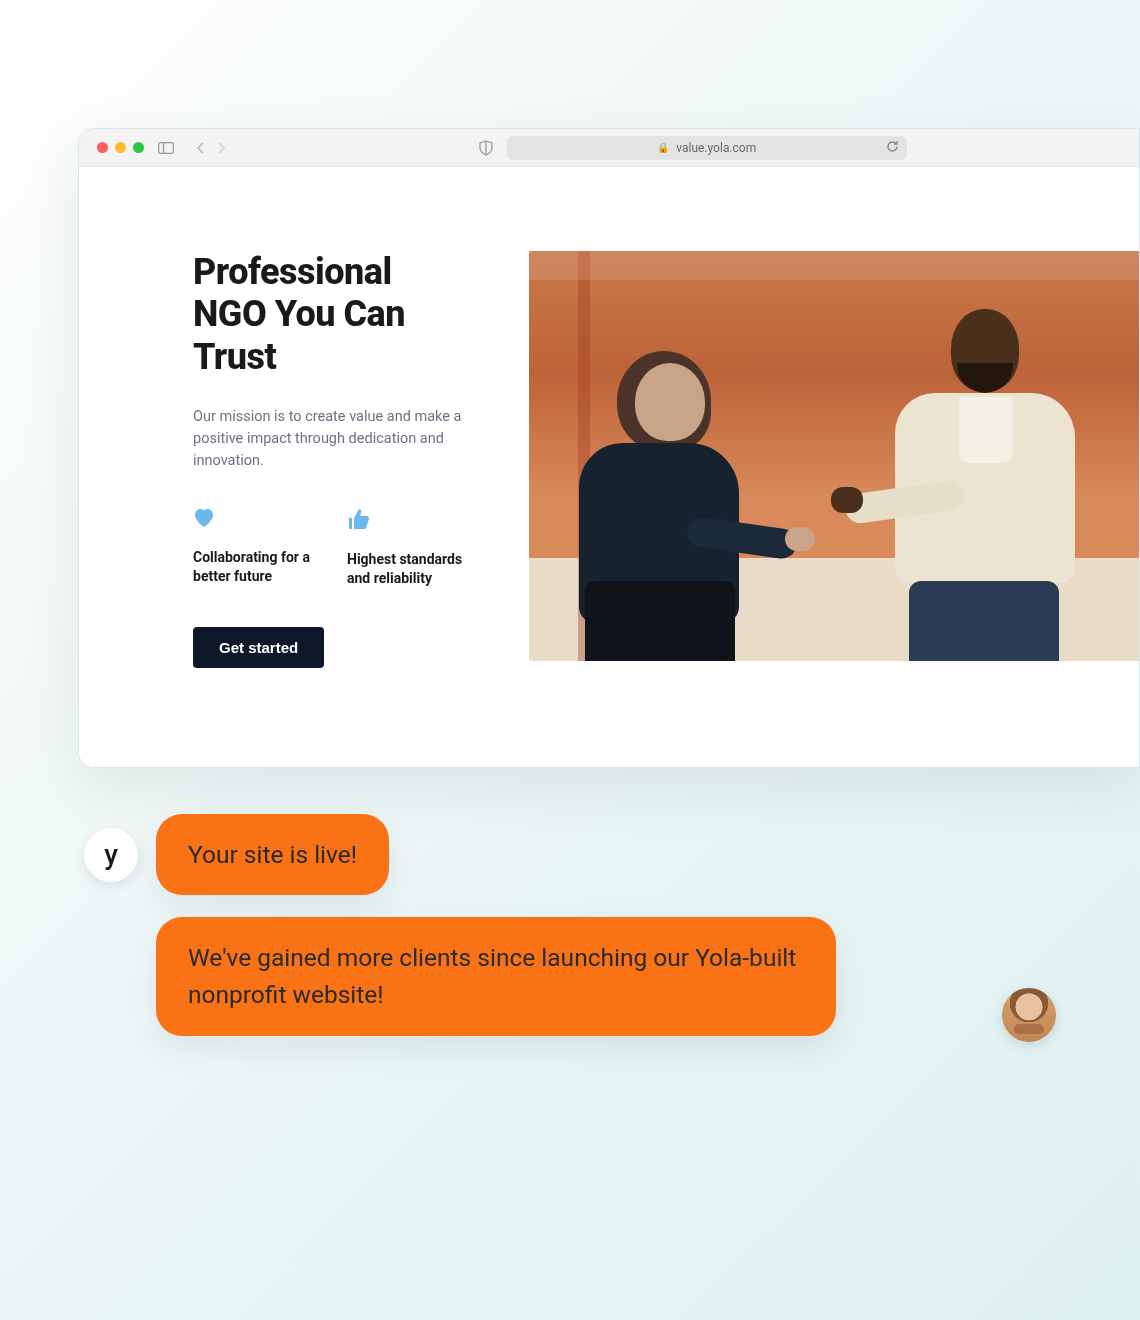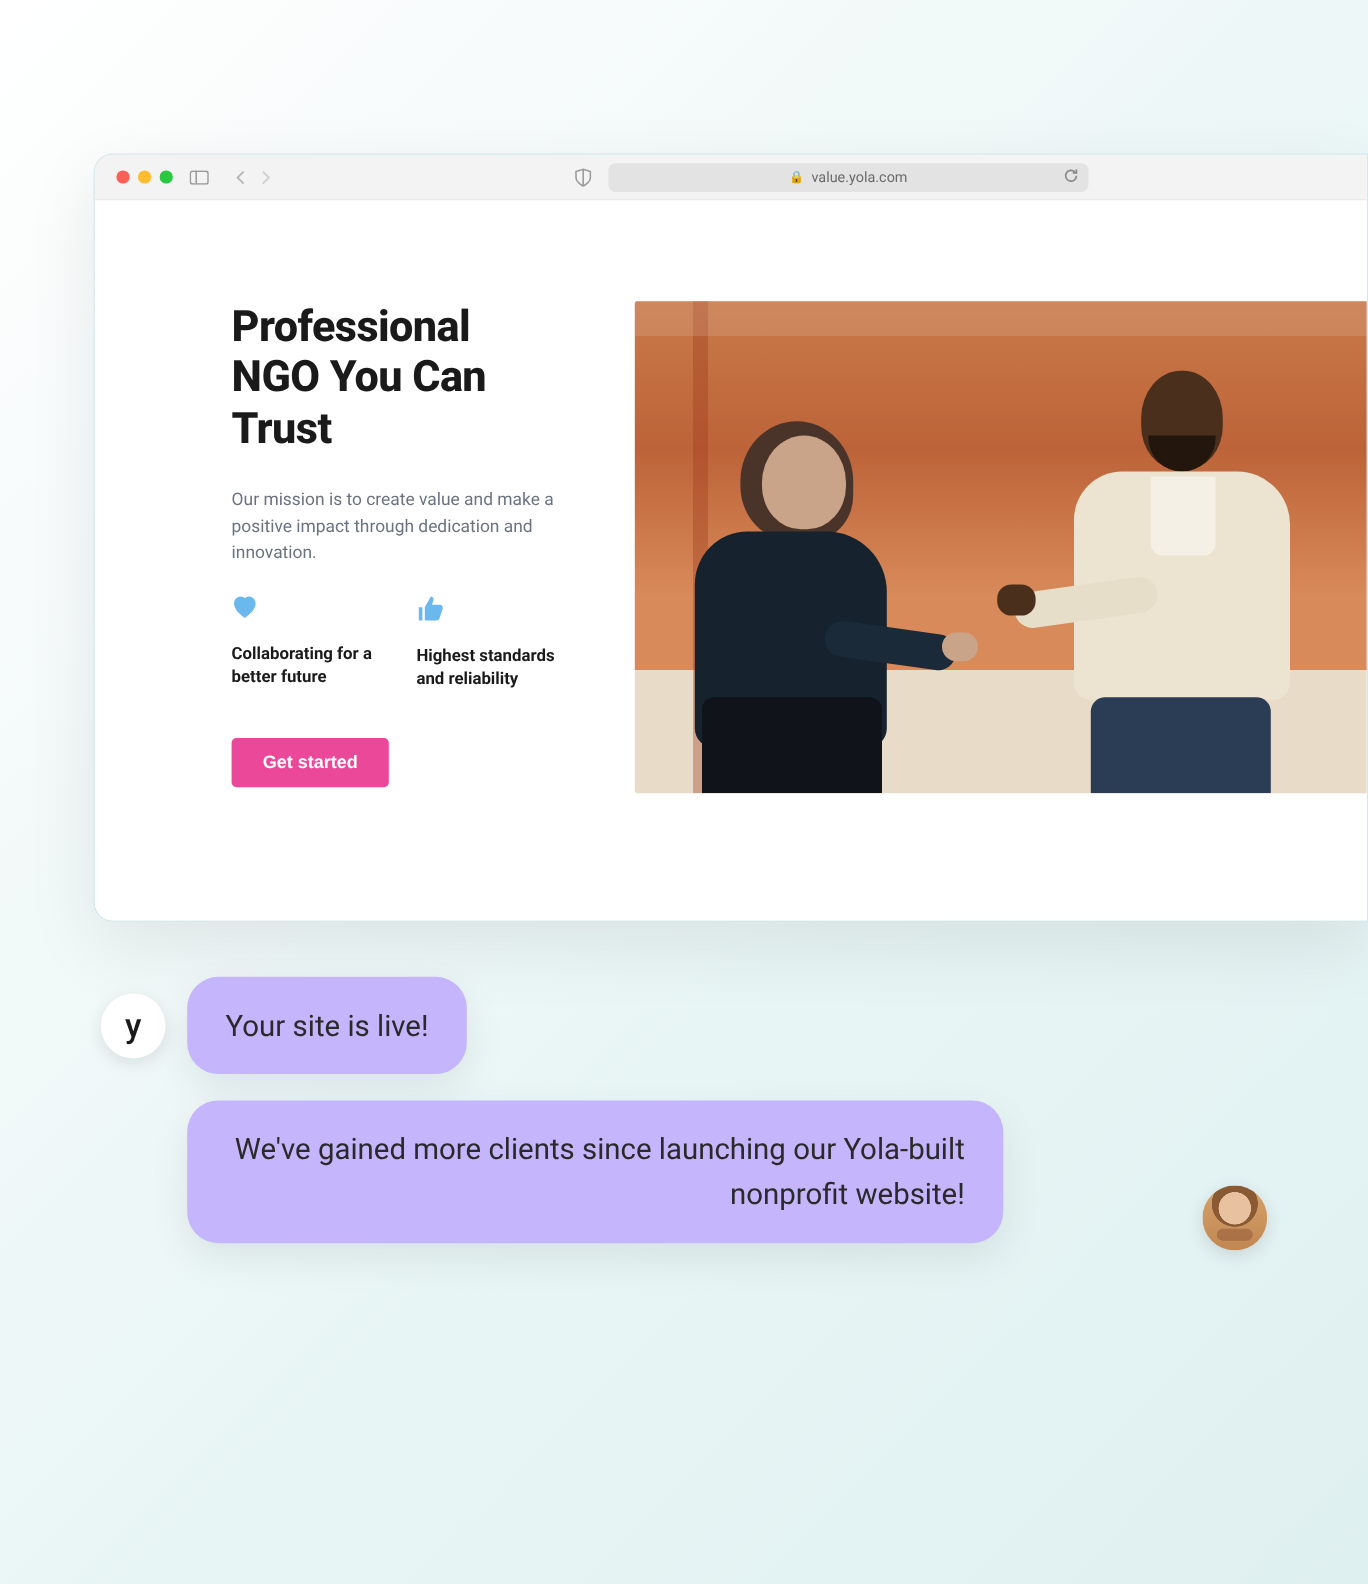--- a/index.html
+++ b/index.html
@@ -83,30 +83,30 @@
   letter-spacing: -0.5px;
   line-height: 1.18;
   color: #1a1a1a;
   margin-bottom: 28px;
 }
 
 .site-sub {
   font-size: 14.5px;
   color: #6b7280;
   line-height: 1.5;
-  margin-bottom: 24px;
+  margin-bottom: 36px;
 }
 
 .features { display: flex; gap: 34px; margin-bottom: 40px; }
 .feature { width: 120px; }
 .feature-icon { color: #5eb3f0; margin-bottom: 16px; }
 .feature-text { font-size: 14px; font-weight: 700; color: #1a1a1a; line-height: 1.35; }
 
 .cta-btn {
-  background: #ec4899;
+  background: #0f172a;
   color: #fff;
   border: none;
   padding: 12px 26px;
   border-radius: 4px;
   font-size: 15px;
   font-weight: 600;
   cursor: pointer;
 }
 
 .site-image {
@@ -153,28 +153,27 @@
 .avatar-y {
   width: 54px; height: 54px; background: #fff; border-radius: 50%;
   display: flex; align-items: center; justify-content: center;
   box-shadow: 0 4px 14px rgba(0,0,0,0.10);
   font-size: 28px; font-weight: 500; color: #1a1a1a;
   margin-right: 18px;
   flex-shrink:0;
 }
 
 .bubble {
-  background: #c4b5fd;
+  background: #f97316;
   border-radius: 26px;
   padding: 22px 32px;
   font-size: 24.5px;
   color: #2a2a2a;
   line-height: 1.52;
   box-shadow: 0 12px 34px rgba(0,0,0,0.08);
-  text-align: right;
 }
 .bubble.small { display: inline-block; }
 
 .bubble.wide { max-width: 680px; margin-left: 72px; }
 
 .avatar-user {
   width: 54px; height: 54px; border-radius: 50%;
   position: absolute; right: 0; bottom: -6px;
   background: radial-gradient(circle at 50% 35%, #e8c2a0 0 30%, transparent 31%),
               radial-gradient(circle at 50% 28%, #8a5a34 0 40%, transparent 41%),

